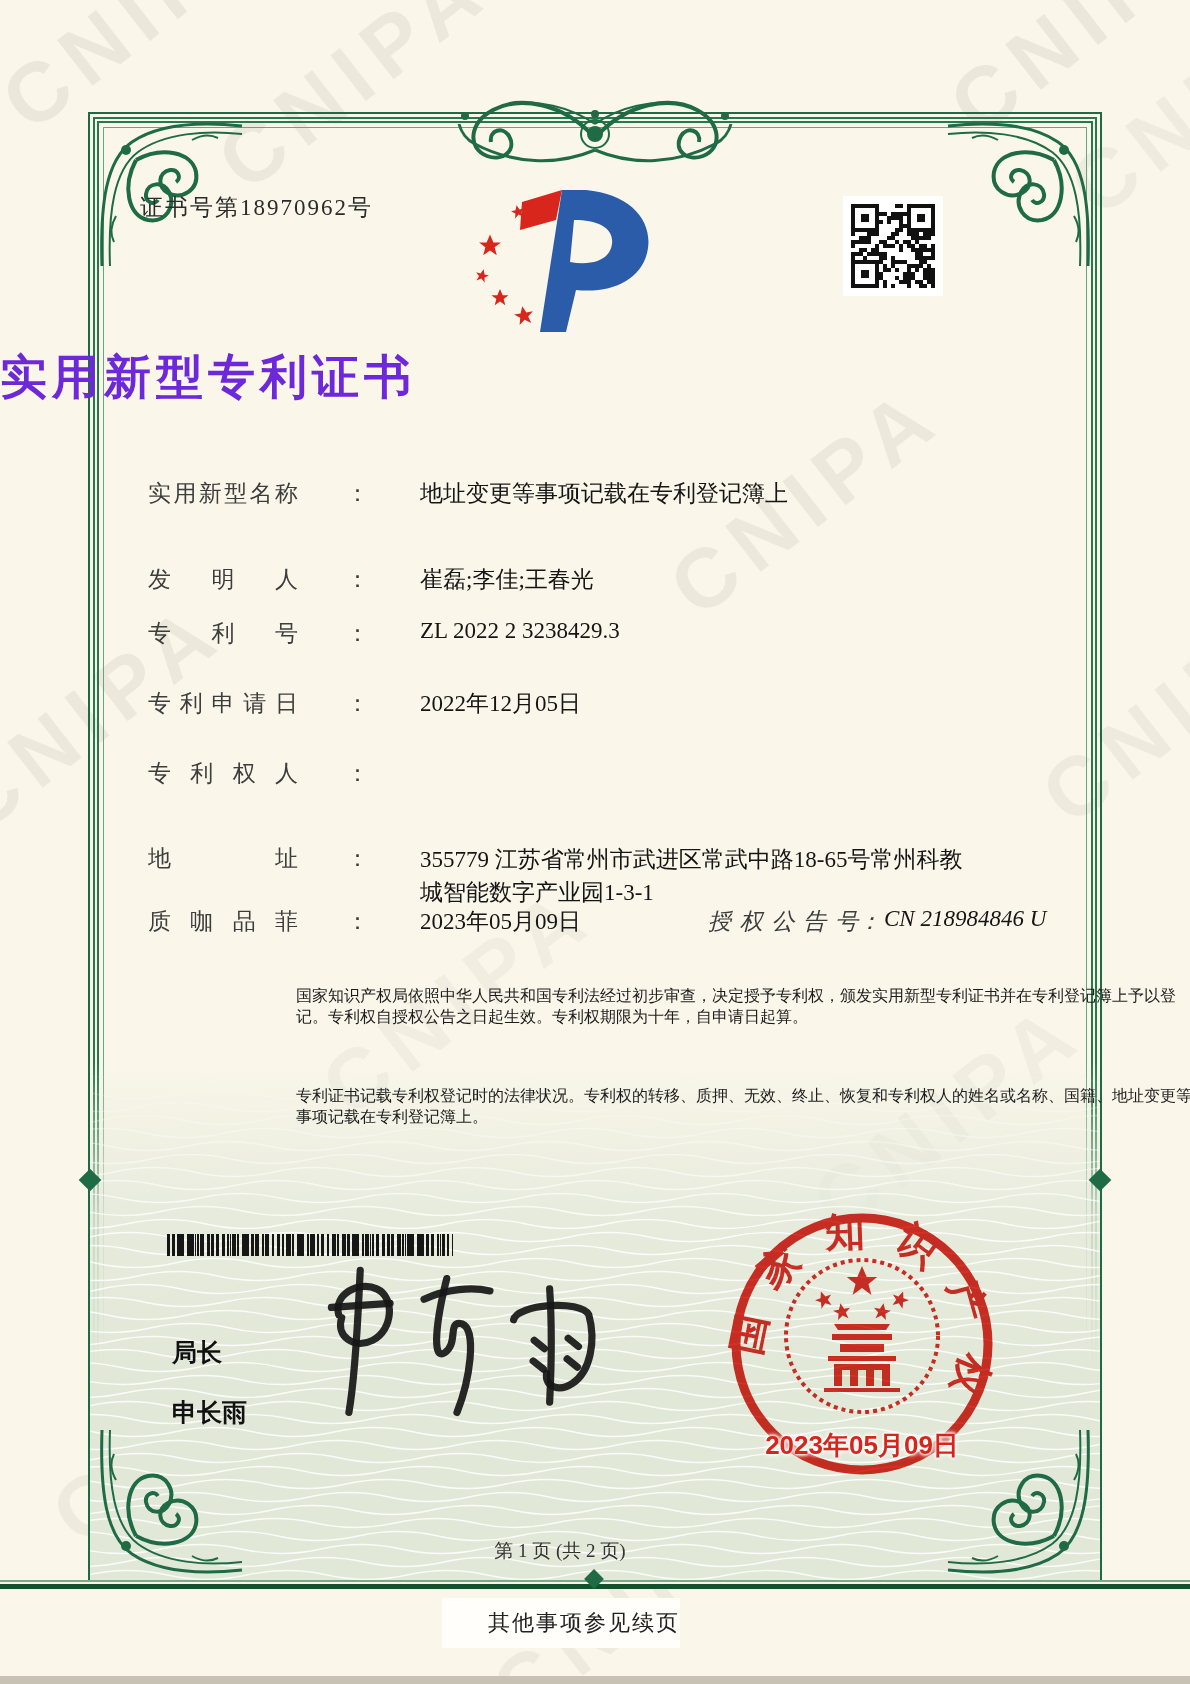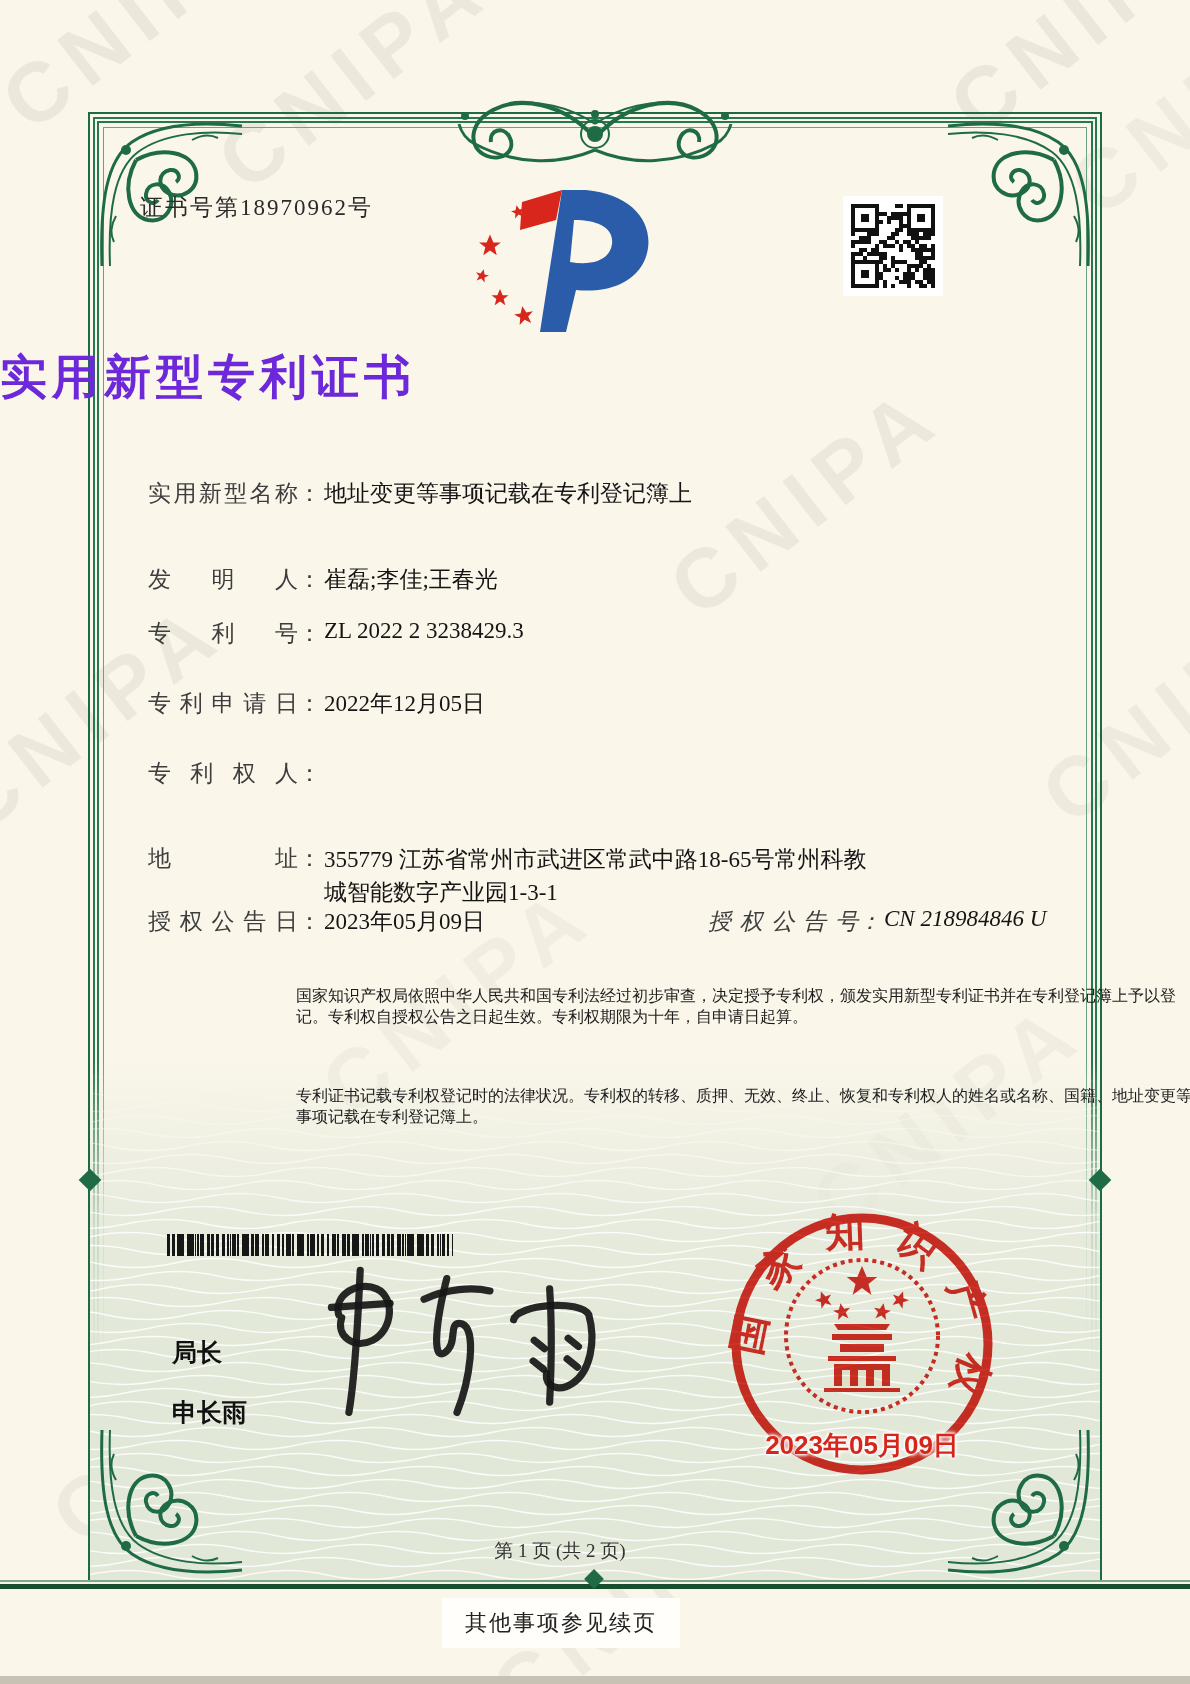--- a/index.html
+++ b/index.html
@@ -33,21 +33,21 @@
       -webkit-mask-image:linear-gradient(180deg,transparent 0,#000 32%);
       mask-image:linear-gradient(180deg,transparent 0,#000 32%);}
   #waves path{fill:none;stroke:#ffffff;stroke-width:1.3;opacity:.85;}
   
   .cert-no{position:absolute;left:140px;top:192px;font-size:23px;letter-spacing:2px;color:#2b2b2b;z-index:5;}
   .logo{position:absolute;left:470px;top:186px;z-index:5;}
   .qr{position:absolute;left:843px;top:196px;z-index:5;}
   .title{position:absolute;left:0;top:346px;width:1190px;
          font-size:47px;font-weight:700;letter-spacing:5px;color:#6d28d9;z-index:5;}
   
-  .row{position:absolute;left:148px;display:flex;font-size:23px;z-index:5;white-space:nowrap;}
+  .row{position:absolute;left:148px;display:flex;font-size:23px;z-index:5;white-space:nowrap;gap:48px;}
   .flabel{display:inline-block;width:150px;color:#3d3d3d;text-align:justify;text-align-last:justify;}
   .fcolon{display:inline-block;width:26px;color:#3d3d3d;}
   .fvalue{color:#151515;}
   .addr-lines span{display:block;line-height:33px;}
   .grant2{position:absolute;left:560px;top:0;display:flex;font-style:italic;}
   .grant2 .flabel{width:150px;}
   
   .paras{position:absolute;left:148px;width:900px;z-index:5;}
   #p1{position:absolute;top:970px;} #p2{position:absolute;top:1070px;}
   .paras-wrap{position:absolute;left:148px;top:0;width:900px;z-index:5;}
@@ -68,21 +68,21 @@
       fill:#d9261c;letter-spacing:26px;}
   .seal-date{position:absolute;left:716px;top:1428px;width:292px;text-align:center;z-index:7;
       font-family:"Liberation Sans","DejaVu Sans",sans-serif;font-size:26px;font-weight:700;color:#d6261c;
       text-shadow:0 0 3px #fff,0 0 3px #fff,0 0 5px #fff,0 0 5px #fff;}
   
   .page-num{position:absolute;left:440px;top:1538px;width:240px;text-align:center;
       font-size:19px;color:#333;z-index:5;}
   .footer-rule{position:absolute;left:0;top:1580px;width:1190px;height:9px;z-index:5;
       background:linear-gradient(180deg,#7ca88c 0,#7ca88c 2px,#f8f4e8 2px,#f8f4e8 4px,#174f2e 4px,#174f2e 9px);}
   .cont-box{position:absolute;left:442px;top:1598px;width:238px;height:50px;background:#fffefa;
-      z-index:5;text-align:center;line-height:50px;font-size:22px;color:#222;letter-spacing:2px;}
+      z-index:5;text-align:right;line-height:50px;font-size:22px;color:#222;letter-spacing:2px;}
   .bottom-edge{position:absolute;left:0;top:1676px;width:1190px;height:8px;background:#c7c2b4;z-index:5;}
   .defs-hidden{position:absolute;width:0;height:0;overflow:hidden;}
 </style>
 </head>
 <body>
 
 <svg class="defs-hidden" aria-hidden="true">
   <defs>
     <polygon id="star5" points="0,-10 2.94,-3.09 9.51,-3.09 4.05,1.18 5.88,8.09 0,3.82 -5.88,8.09 -4.05,1.18 -9.51,-3.09 -2.94,-3.09"></polygon>
     <g id="cornerFl" fill="none" stroke="#1f6b45">
@@ -388,21 +388,21 @@
   </div>
   <div class="row" style="top:843px">
     <span class="flabel">地址</span>
     <span class="fcolon">：</span>
     <span class="fvalue addr-lines">
       <span>355779 江苏省常州市武进区常武中路18-65号常州科教</span>
       <span>城智能数字产业园1-3-1</span>
     </span>
   </div>
   <div class="row" style="top:906px;width:900px">
-    <span class="flabel">授权公告日</span>
+    <span class="flabel">质咖品菲</span>
     <span class="fcolon">：</span>
     <span class="fvalue">2023年05月09日</span>
     <span class="grant2">
       <span class="flabel">授权公告号</span>
       <span class="fcolon">：</span>
       <span class="fvalue">CN 218984846 U</span>
     </span>
   </div>
 
   <div class="paras-wrap">

